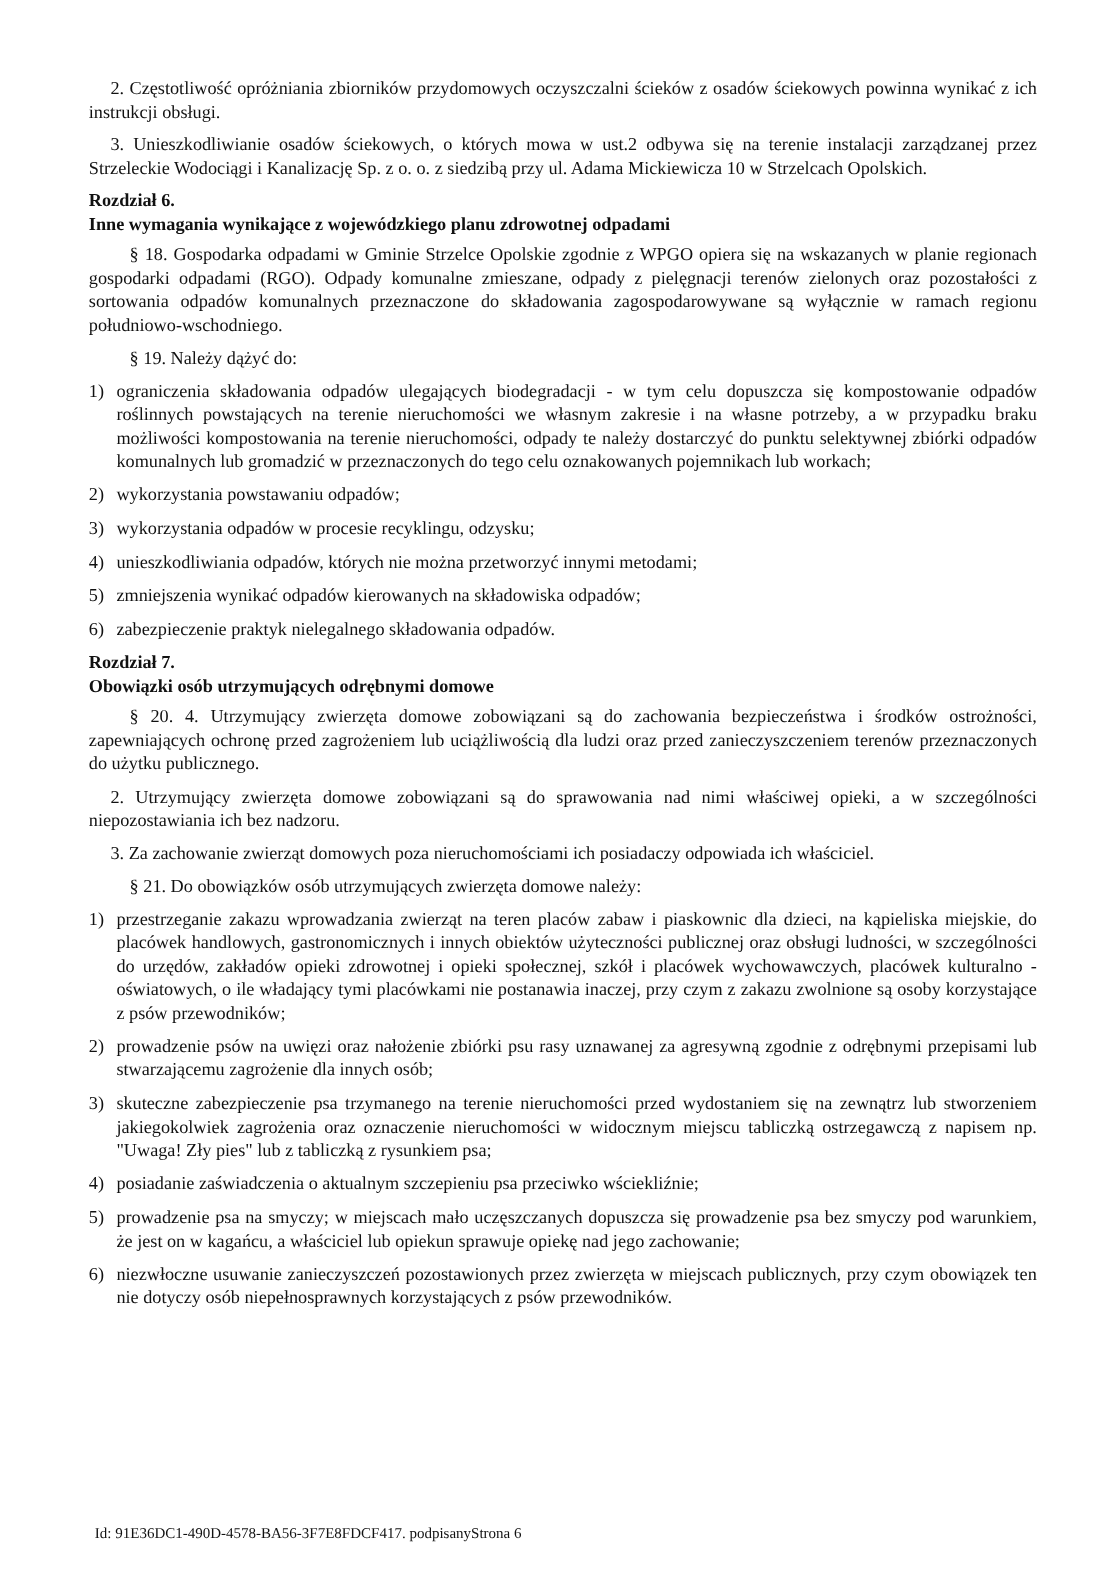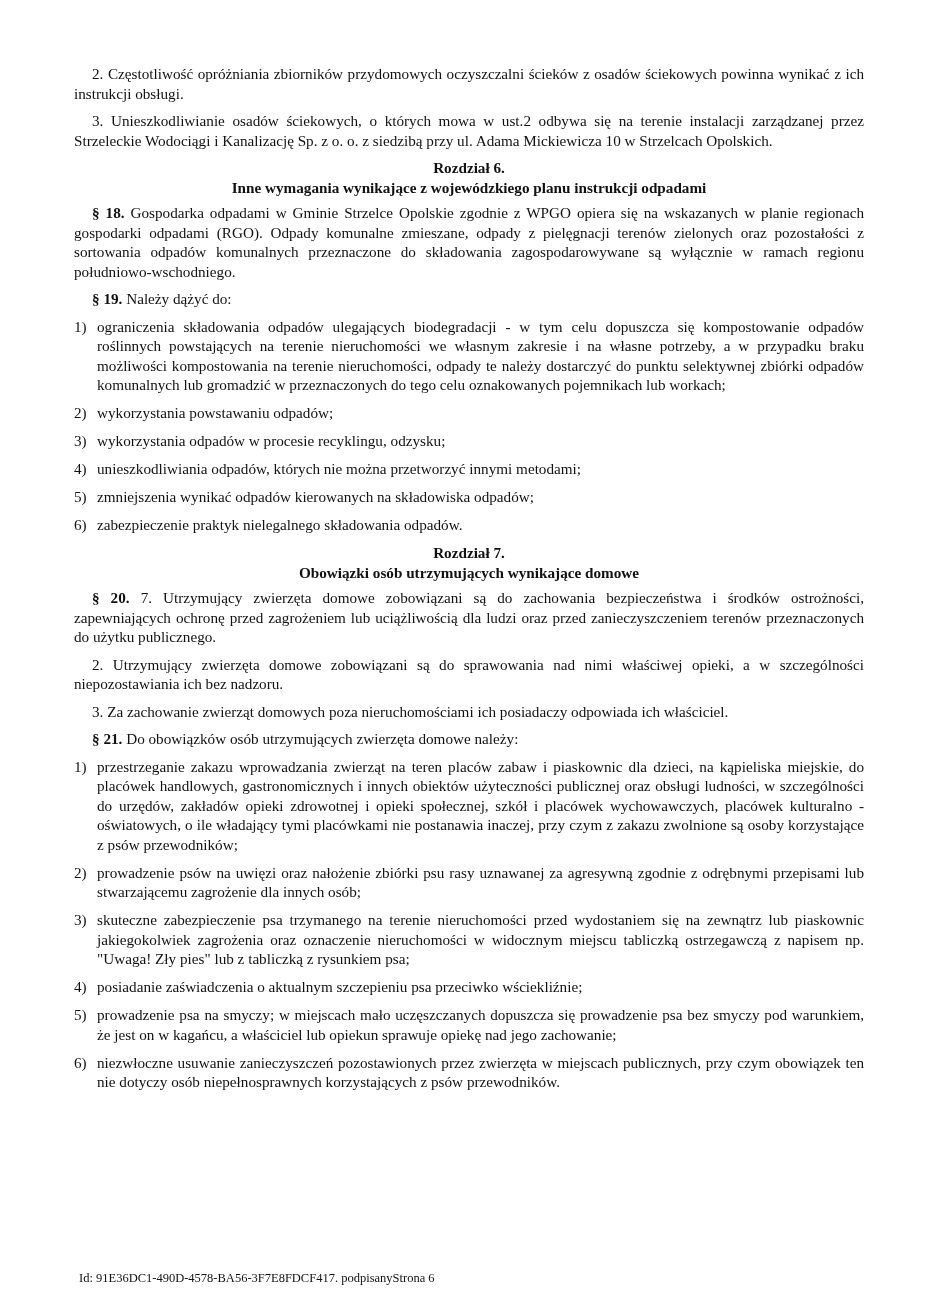--- a/index.html
+++ b/index.html
@@ -4,71 +4,71 @@
   <style>
     html, body { margin: 0; padding: 0; background: #ffffff; }
     body {
       width: 930px; height: 1315px; position: relative; overflow: hidden;
       font-family: "Liberation Serif", serif; color: #111111;
       font-size: 15.2px; line-height: 19.5px;
     }
     .page { position: absolute; left: 74px; top: 64px; width: 790px; }
     p { margin: 0; text-align: justify; }
     .para { text-indent: 18px; margin-bottom: 8px; }
-    .chapter { text-align: center; font-weight: bold; margin: 0 0 6px 0; line-height: 19.5px; }
-    .bold { font-weight: bold; }
+    .chapter { text-align: left; font-weight: bold; margin: 0 0 6px 0; line-height: 19.5px; }
+    .bold { font-weight: normal; margin-left: 16px; }
     ol.items { list-style: none; margin: 0 0 8px 0; padding: 0; }
     ol.items li { position: relative; padding-left: 23px; margin-bottom: 8.5px; text-align: justify; }
     ol.items li .num { position: absolute; left: 0; top: 0; }
     .footer {
       position: absolute; left: 79px; top: 1269px; width: 772px;
       font-size: 12.5px; display: flex; justify-content: flex-start;
     }
   </style>
 </head>
 <body>
 
 <div class="page">
 
   <p class="para">2. Częstotliwość opróżniania zbiorników przydomowych oczyszczalni ścieków z osadów ściekowych powinna wynikać z ich instrukcji obsługi.</p>
   <p class="para">3. Unieszkodliwianie osadów  ściekowych, o których mowa w ust.2 odbywa się na terenie instalacji zarządzanej przez Strzeleckie Wodociągi i Kanalizację Sp. z o. o.  z siedzibą przy ul. Adama Mickiewicza 10 w Strzelcach Opolskich.</p>
 
   <div class="chapter">
     <div>Rozdział 6.</div>
-    <div>Inne wymagania wynikające z wojewódzkiego planu instrukcji odpadami</div>
+    <div>Inne wymagania wynikające z wojewódzkiego planu zdrowotnej odpadami</div>
   </div>
 
   <p class="para"><span class="bold">§ 18.</span><span> Gospodarka odpadami w Gminie Strzelce Opolskie zgodnie z WPGO opiera się na wskazanych w planie regionach gospodarki odpadami (RGO). Odpady komunalne zmieszane, odpady z pielęgnacji terenów zielonych oraz pozostałości z sortowania odpadów komunalnych przeznaczone do składowania zagospodarowywane są wyłącznie w ramach regionu południowo-wschodniego.</span></p>
 
   <p class="para"><span class="bold">§ 19.</span><span> Należy dążyć do:</span></p>
 
   <ol class="items">
     <li><span class="num">1)</span><span>ograniczenia składowania odpadów ulegających biodegradacji - w tym celu  dopuszcza się kompostowanie odpadów roślinnych powstających na terenie nieruchomości we własnym zakresie i na własne potrzeby, a w przypadku braku możliwości kompostowania na terenie nieruchomości, odpady te należy dostarczyć do punktu selektywnej zbiórki odpadów komunalnych lub gromadzić w przeznaczonych do tego celu oznakowanych pojemnikach lub workach;</span></li>
     <li><span class="num">2)</span><span>wykorzystania powstawaniu odpadów;</span></li>
     <li><span class="num">3)</span><span>wykorzystania odpadów w procesie recyklingu, odzysku;</span></li>
     <li><span class="num">4)</span><span>unieszkodliwiania odpadów, których nie można przetworzyć innymi metodami;</span></li>
     <li><span class="num">5)</span><span>zmniejszenia wynikać odpadów kierowanych na składowiska odpadów;</span></li>
     <li><span class="num">6)</span><span>zabezpieczenie praktyk nielegalnego składowania odpadów.</span></li>
   </ol>
 
   <div class="chapter">
     <div>Rozdział 7.</div>
-    <div>Obowiązki osób utrzymujących wynikające domowe</div>
+    <div>Obowiązki osób utrzymujących odrębnymi domowe</div>
   </div>
 
-  <p class="para"><span class="bold">§ 20.</span><span> 7. Utrzymujący zwierzęta domowe zobowiązani są do zachowania bezpieczeństwa i środków ostrożności, zapewniających ochronę przed zagrożeniem lub uciążliwością dla ludzi oraz przed zanieczyszczeniem terenów przeznaczonych do użytku publicznego.</span></p>
+  <p class="para"><span class="bold">§ 20.</span><span> 4. Utrzymujący zwierzęta domowe zobowiązani są do zachowania bezpieczeństwa i środków ostrożności, zapewniających ochronę przed zagrożeniem lub uciążliwością dla ludzi oraz przed zanieczyszczeniem terenów przeznaczonych do użytku publicznego.</span></p>
   <p class="para">2. Utrzymujący zwierzęta domowe zobowiązani są do sprawowania nad nimi właściwej opieki, a w szczególności niepozostawiania ich bez nadzoru.</p>
   <p class="para">3. Za zachowanie zwierząt domowych poza nieruchomościami ich posiadaczy odpowiada ich właściciel.</p>
 
   <p class="para"><span class="bold">§ 21.</span><span> Do obowiązków osób utrzymujących zwierzęta domowe należy:</span></p>
 
   <ol class="items">
     <li><span class="num">1)</span><span>przestrzeganie zakazu wprowadzania zwierząt na teren placów zabaw i piaskownic dla dzieci, na kąpieliska miejskie, do placówek handlowych, gastronomicznych i innych obiektów użyteczności publicznej oraz obsługi ludności, w szczególności do urzędów, zakładów opieki zdrowotnej i opieki społecznej, szkół i placówek wychowawczych, placówek kulturalno - oświatowych, o ile władający tymi placówkami nie postanawia inaczej, przy czym z zakazu zwolnione są osoby korzystające z psów przewodników;</span></li>
     <li><span class="num">2)</span><span>prowadzenie psów na uwięzi oraz nałożenie zbiórki psu rasy uznawanej za agresywną zgodnie z odrębnymi przepisami lub stwarzającemu zagrożenie dla innych osób;</span></li>
-    <li><span class="num">3)</span><span>skuteczne zabezpieczenie psa trzymanego na terenie nieruchomości przed wydostaniem się na zewnątrz lub piaskownic jakiegokolwiek zagrożenia oraz oznaczenie nieruchomości w widocznym miejscu tabliczką ostrzegawczą z napisem np. "Uwaga! Zły pies" lub z tabliczką z rysunkiem psa;</span></li>
+    <li><span class="num">3)</span><span>skuteczne zabezpieczenie psa trzymanego na terenie nieruchomości przed wydostaniem się na zewnątrz lub stworzeniem jakiegokolwiek zagrożenia oraz oznaczenie nieruchomości w widocznym miejscu tabliczką ostrzegawczą z napisem np. "Uwaga! Zły pies" lub z tabliczką z rysunkiem psa;</span></li>
     <li><span class="num">4)</span><span>posiadanie zaświadczenia o aktualnym szczepieniu psa przeciwko wściekliźnie;</span></li>
     <li><span class="num">5)</span><span>prowadzenie psa na smyczy; w miejscach mało uczęszczanych dopuszcza się prowadzenie psa bez smyczy pod warunkiem, że jest on w kagańcu, a właściciel lub opiekun sprawuje opiekę nad jego zachowanie;</span></li>
     <li><span class="num">6)</span><span>niezwłoczne usuwanie zanieczyszczeń pozostawionych przez zwierzęta w miejscach publicznych, przy czym obowiązek ten nie dotyczy osób niepełnosprawnych korzystających z psów przewodników.</span></li>
   </ol>
 </div>
 
 <div class="footer">
   <span>Id: 91E36DC1-490D-4578-BA56-3F7E8FDCF417. podpisany</span>
   <span>Strona 6</span>
 </div>

